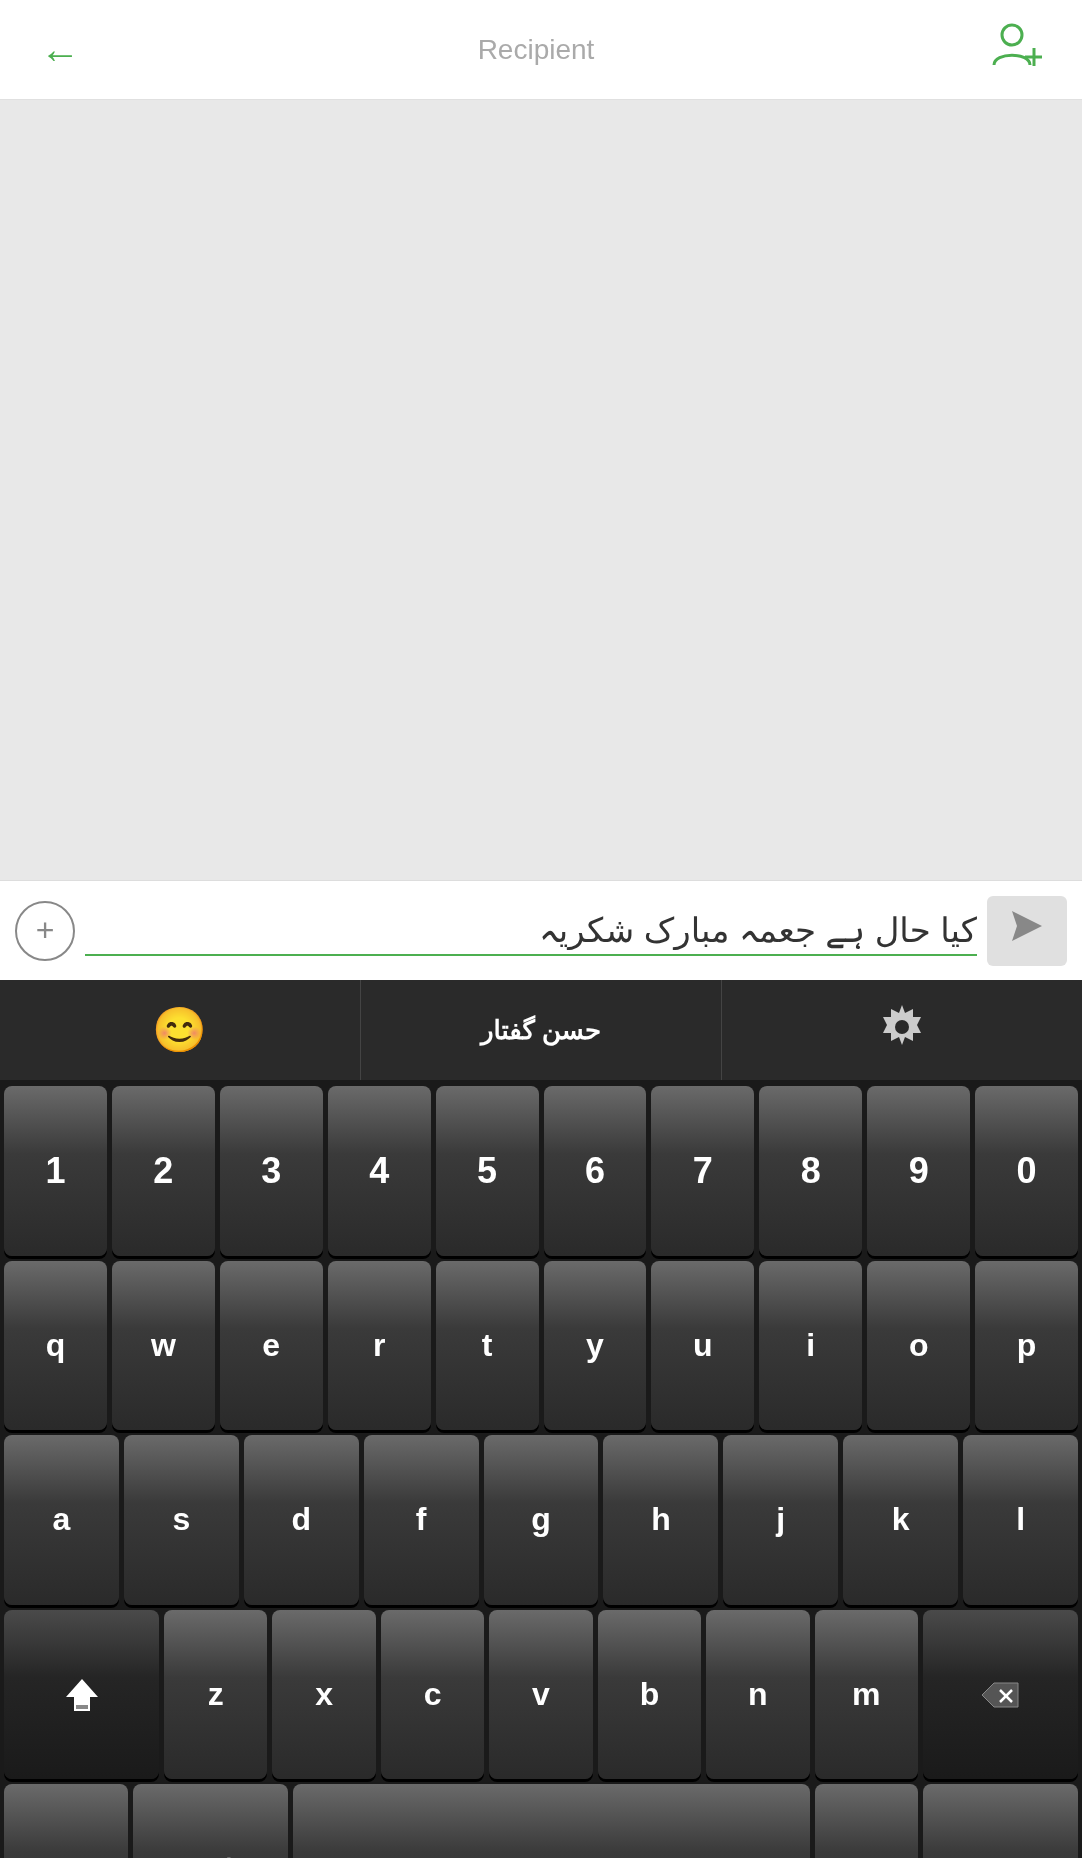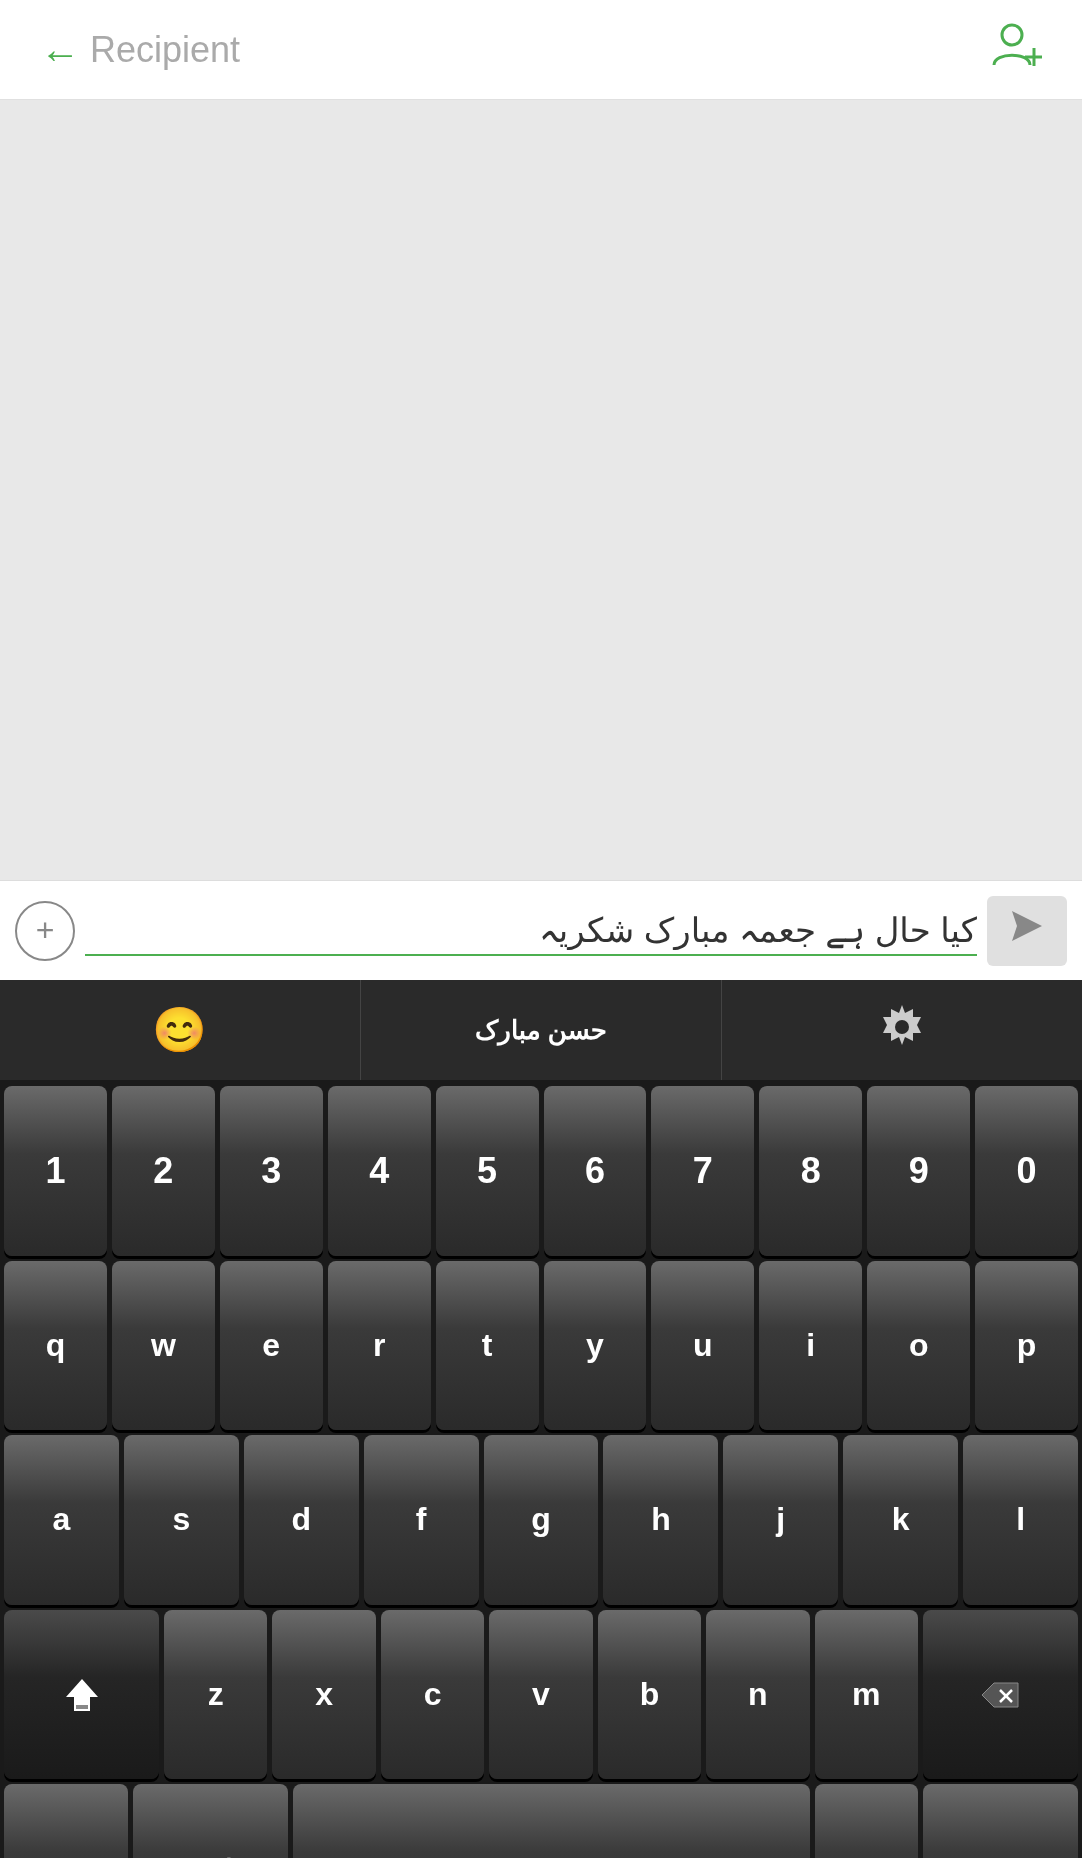--- a/index.html
+++ b/index.html
@@ -27,24 +27,24 @@
       border: none;
       cursor: pointer;
       padding: 10px;
     }
     .header-back-icon {
       font-size: 40px;
       color: #4caf50;
       font-weight: bold;
     }
     .header-title {
-      font-size: 36px;
+      font-size: 28px;
       color: #aaa;
       flex: 1;
-      text-align: left;
+      text-align: center;
     }
     .header-add-user-btn {
       background: none;
       border: none;
       cursor: pointer;
       padding: 10px;
     }
     .add-user-icon {
       font-size: 40px;
       color: #4caf50;
@@ -248,21 +248,21 @@
   </button>
 </div>
 
 <div class="keyboard">
 
   <div class="keyboard-toolbar">
     <button class="toolbar-btn emoji-btn">
       <span>😊</span>
     </button>
     <button class="toolbar-btn">
-      <span>حسن مبارک</span>
+      <span>حسن گفتار</span>
     </button>
     <button class="toolbar-btn">
       <span>
         <svg width="48" height="48" viewBox="0 0 48 48" fill="none">
           <circle cx="24" cy="24" r="8" fill="#ccc"></circle>
           <path d="M24 2 L27 10 L35 6 L35 14 L43 14 L39 22 L43 30 L35 30 L35 38 L27 34 L24 42 L21 34 L13 38 L13 30 L5 30 L9 22 L5 14 L13 14 L13 6 L21 10 Z" fill="#ccc"></path>
           <circle cx="24" cy="24" r="7" fill="#2a2a2a"></circle>
         </svg>
       </span>
     </button>

